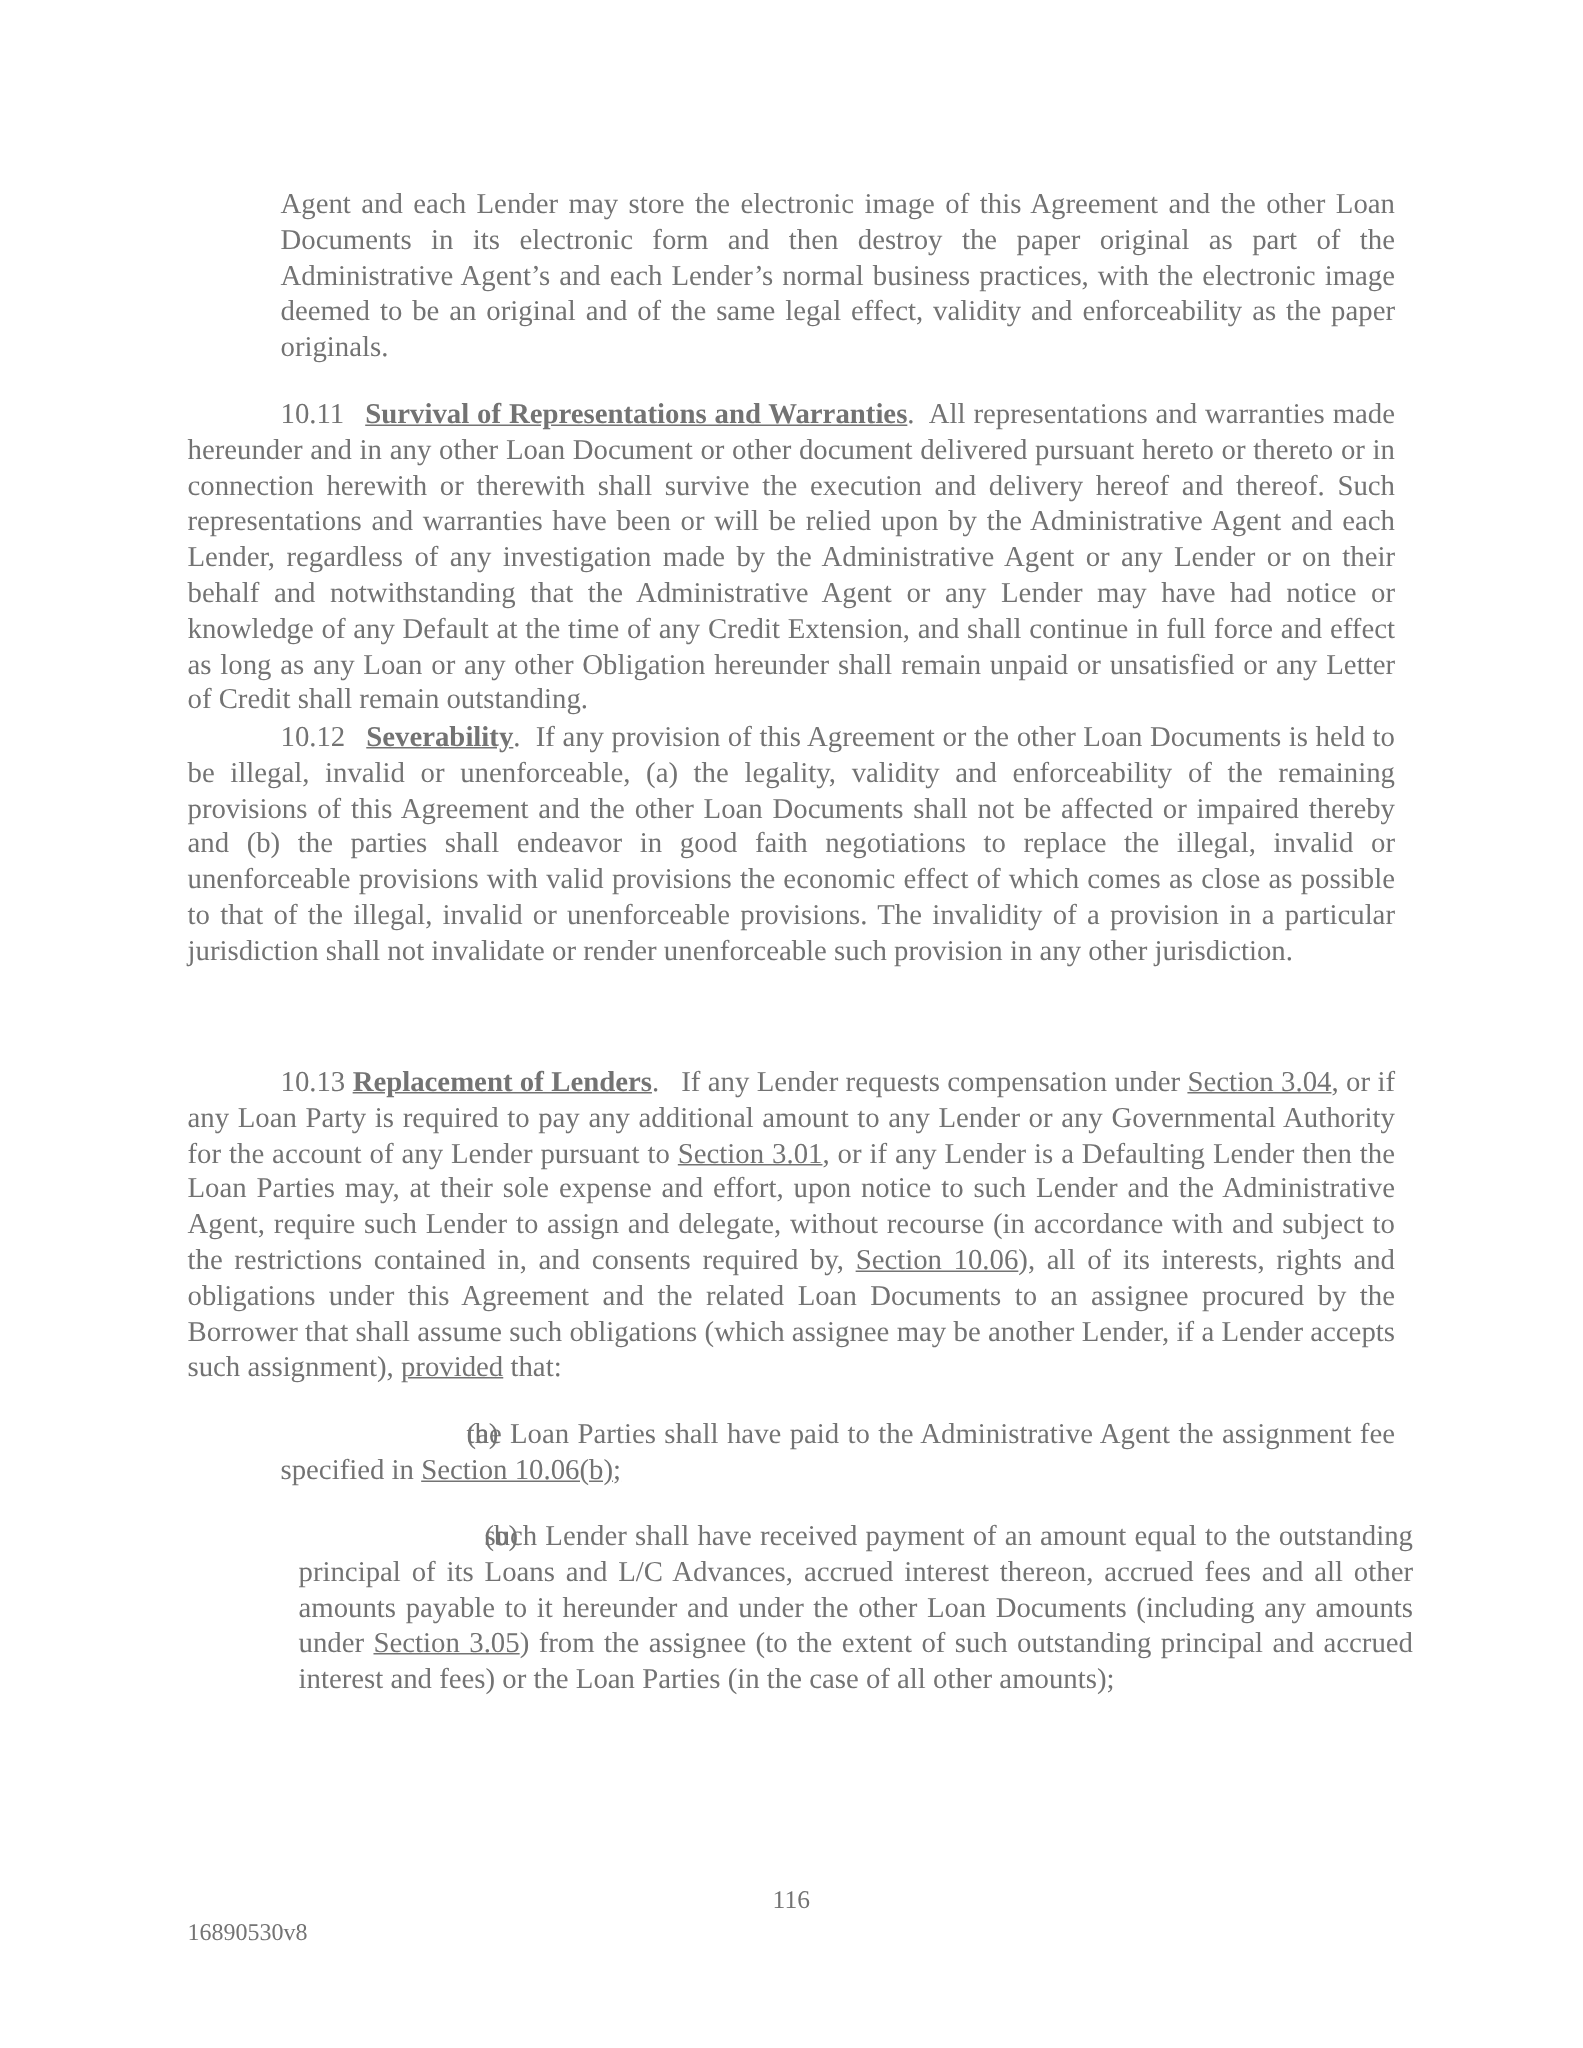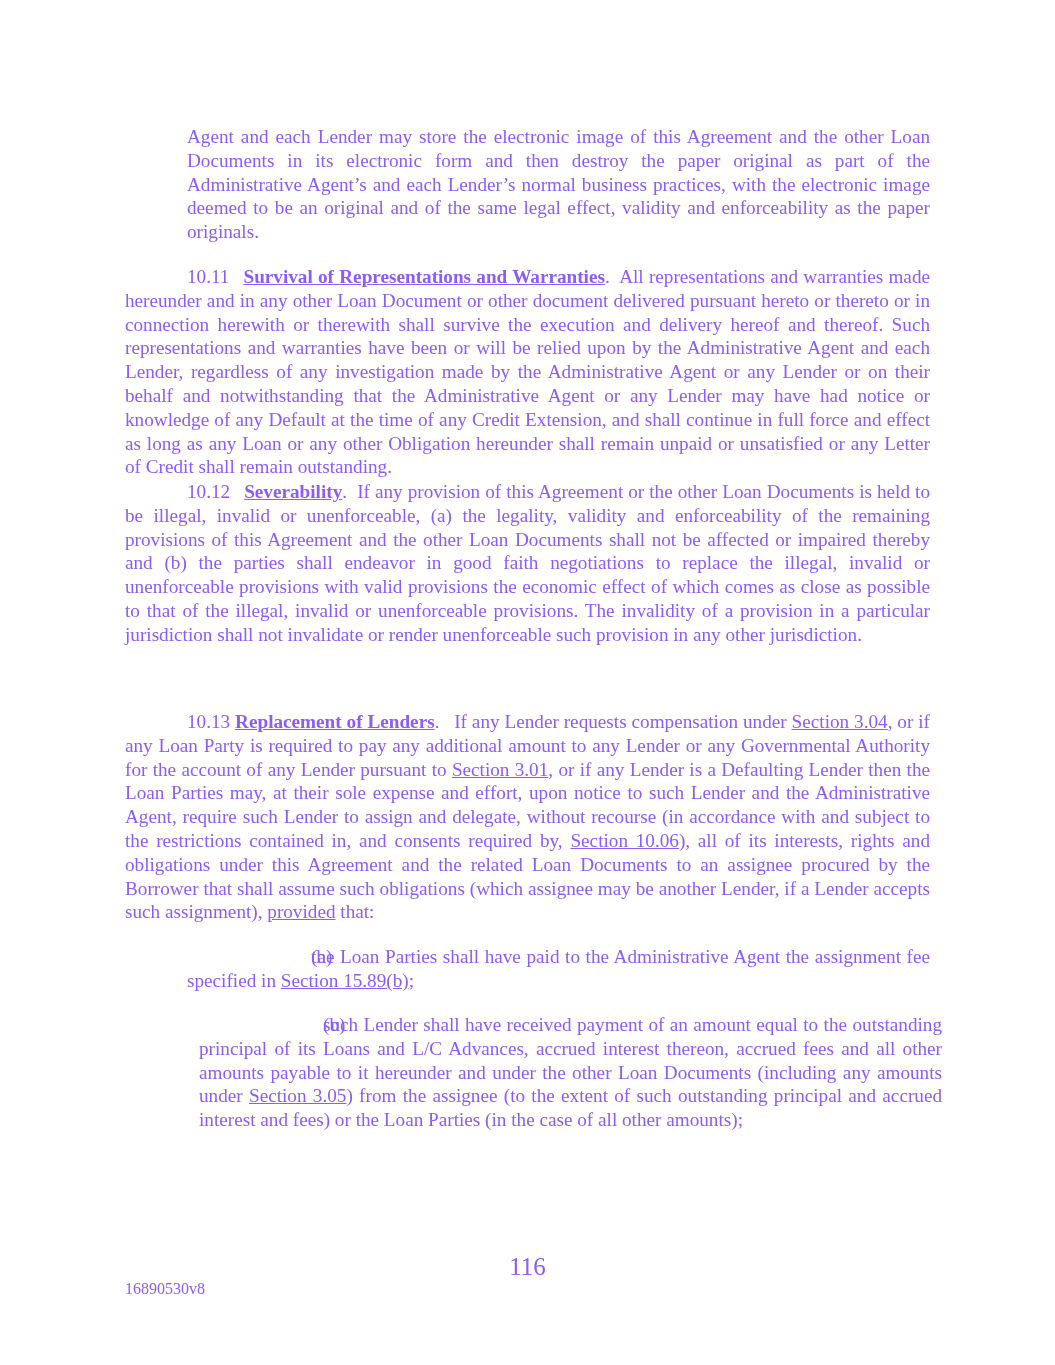--- a/index.html
+++ b/index.html
@@ -1,50 +1,50 @@
 <!DOCTYPE html>
 <html><head>
   <meta charset="utf-8">
   <style>
     html, body { margin: 0; padding: 0; background: #ffffff; }
     body { width: 1055px; height: 1365px; position: relative; overflow: hidden; }
     .page {
       position: absolute; left: 0; top: 0; width: 1055px; height: 1039px;
-      font-family: "Liberation Serif", serif; color: #8b5cf6;
+      font-family: "Liberation Serif", serif; color: #737373;
       font-size: 19.2px; line-height: 23.8px;
     }
     .para { position: absolute; text-align: justify; text-align-last: left; }
     .p-cont { left: 187px; width: 743px; top: 125px; }
     .p-1011 { left: 125px; width: 805px; top: 265px; }
     .p-1012 { left: 125px; width: 805px; top: 480px; }
     .p-1013 { left: 125px; width: 805px; top: 710px; }
     .p-a { left: 187px; width: 743px; top: 945px; }
     .p-b { left: 199px; width: 743px; top: 1013px; }
     .indent-first { text-indent: 62px; }
     .num { font-weight: normal; }
     .heading { font-weight: bold; }
     .sec-link { text-decoration: underline; margin-top: 31px; }
     .u { text-decoration: underline; }
     .marker { display: inline-block; width: 62px; }
     .gap { display: inline-block; width: 14px; }
-    .page-number { position: absolute; top: 1255px; left: 0; width: 1055px; text-align: center; font-size: 25px; }
+    .page-number { position: absolute; top: 1255px; left: 0; width: 1055px; text-align: center; font-size: 17px; }
     .doc-id { position: absolute; top: 1282px; left: 125px; font-size: 16px; line-height: 14px; }
   </style>
 </head>
 <body>
 
 <div class="page">
 
   <p class="para p-cont" style="margin:0">Agent and each Lender may store the electronic image of this Agreement and the other Loan Documents in its electronic form and then destroy the paper original as part of the Administrative Agent’s and each Lender’s normal business practices, with the electronic image deemed to be an original and of the same legal effect, validity and enforceability as the paper originals.</p>
 
   <p class="para p-1011 indent-first" style="margin:0"><span class="num">10.11</span><span class="gap"></span><span class="heading u">Survival of Representations and Warranties</span>.&nbsp; <span>All representations and warranties made hereunder and in any other Loan Document or other document delivered pursuant hereto or thereto or in connection herewith or therewith shall survive the execution and delivery hereof and thereof.  Such representations and warranties have been or will be relied upon by the Administrative Agent and each Lender, regardless of any investigation made by the Administrative Agent or any Lender or on their behalf and notwithstanding that the Administrative Agent or any Lender may have had notice or knowledge of any Default at the time of any Credit Extension, and shall continue in full force and effect as long as any Loan or any other Obligation hereunder shall remain unpaid or unsatisfied or any Letter of Credit shall remain outstanding.</span></p>
 
   <p class="para p-1012 indent-first" style="margin:0"><span class="num">10.12</span><span class="gap"></span><span class="heading u">Severability</span>.&nbsp; <span>If any provision of this Agreement or the other Loan Documents is held to be illegal, invalid or unenforceable, (a) the legality, validity and enforceability of the remaining provisions of this Agreement and the other Loan Documents shall not be affected or impaired thereby and (b) the parties shall endeavor in good faith negotiations to replace the illegal, invalid or unenforceable provisions with valid provisions the economic effect of which comes as close as possible to that of the illegal, invalid or unenforceable provisions.  The invalidity of a provision in a particular jurisdiction shall not invalidate or render unenforceable such provision in any other jurisdiction.</span></p>
 
   <p class="para p-1013 indent-first" style="margin:0"><span class="num">10.13</span> <span class="heading u">Replacement of Lenders</span>.&nbsp;&nbsp; <span>If any Lender requests compensation under </span><span class="sec-link">Section 3.04</span><span>, or if any Loan Party is required to pay any additional amount to any Lender or any Governmental Authority for the account of any Lender pursuant to </span><span class="sec-link">Section 3.01</span><span>, or if any Lender is a Defaulting Lender then the Loan Parties may, at their sole expense and effort, upon notice to such Lender and the Administrative Agent, require such Lender to assign and delegate, without recourse (in accordance with and subject to the restrictions contained in, and consents required by, </span><span class="sec-link">Section 10.06</span><span>), all of its interests, rights and obligations under this Agreement and the related Loan Documents to an assignee procured by the Borrower that shall assume such obligations (which assignee may be another Lender, if a Lender accepts such assignment), </span><span class="u">provided</span><span> that:</span></p>
 
-  <p class="para p-a indent-first" style="margin:0"><span class="marker">(a)</span><span>the Loan Parties shall have paid to the Administrative Agent the assignment fee specified in </span><span class="sec-link">Section 15.89(b)</span><span class="u">;</span></p>
+  <p class="para p-a indent-first" style="margin:0"><span class="marker">(a)</span><span>the Loan Parties shall have paid to the Administrative Agent the assignment fee specified in </span><span class="sec-link">Section 10.06(b)</span><span class="u">;</span></p>
 
   <p class="para p-b indent-first" style="margin:0"><span class="marker">(b)</span><span>such Lender shall have received payment of an amount equal to the outstanding principal of its Loans and L/C Advances, accrued interest thereon, accrued fees and all other amounts payable to it hereunder and under the other Loan Documents (including any amounts under </span><span class="sec-link">Section 3.05</span><span>) from the assignee (to the extent of such outstanding principal and accrued interest and fees) or the Loan Parties (in the case of all other amounts);</span></p>
 
   <div class="page-number">116</div>
   <div class="doc-id">16890530v8</div>
 </div>
 
 </body></html>

